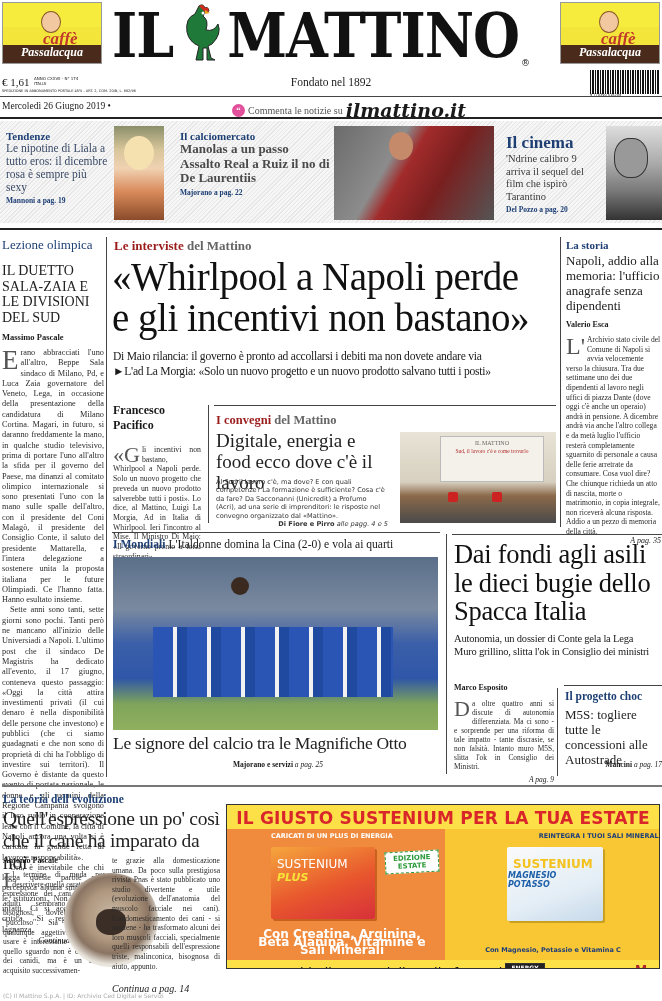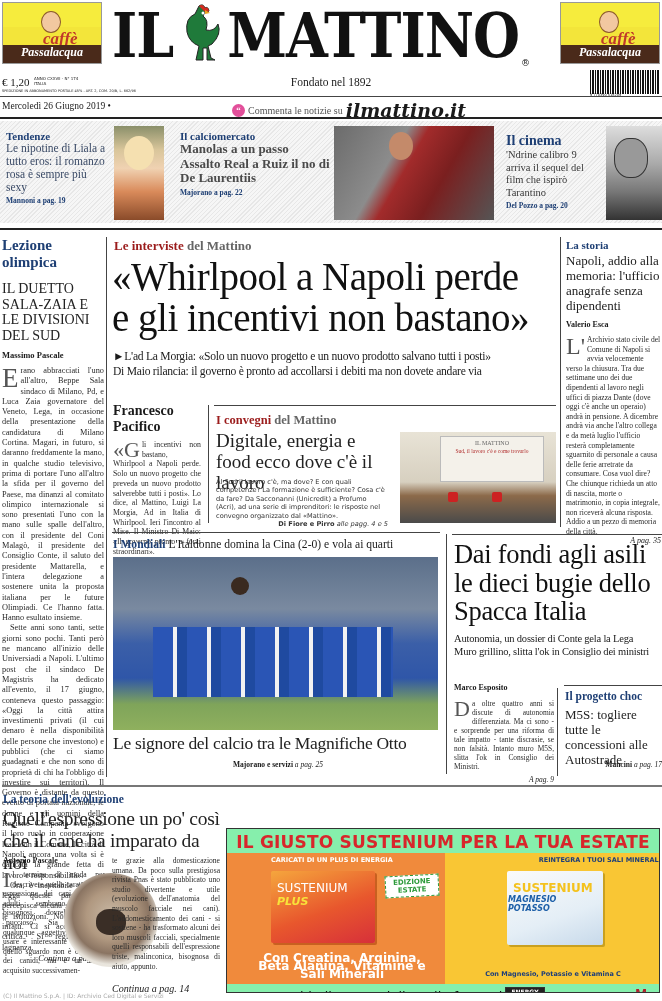--- a/index.html
+++ b/index.html
@@ -44,21 +44,21 @@
 </div>
 
 <div class="abs ad-box" style="left:560px;top:2px;width:100px;height:62px">
   <div class="top"></div>
   <div class="face" style="left:38px;top:8px;width:20px;height:22px"></div>
   <div class="ad-caffe" style="left:40px;top:26px">caffè</div>
   <div class="bot"></div>
   <div class="ad-brand" style="bottom:3px">Passalacqua</div>
 </div>
 
-<div class="abs" style="left:2px;top:76px;font-size:11px">€ 1,20</div>
+<div class="abs" style="left:2px;top:76px;font-size:11px">€ 1,61</div>
 <div class="abs sans" style="left:34px;top:76px;font-size:4px;line-height:5px">
   <div>ANNO CXXVII - N° 174</div>
   <div>ITALIA</div>
 </div>
 <div class="abs sans" style="left:2px;top:89px;font-size:3.5px;white-space:nowrap">SPEDIZIONE IN ABBONAMENTO POSTALE 45% - ART. 2, COM. 20/B, L. 662/96</div>
 <div class="abs" style="left:0;width:662px;top:76px;text-align:center;font-size:11.5px">Fondato nel 1892</div>
 <div class="abs" style="left:590px;top:70px;width:70px;height:24px;background:repeating-linear-gradient(90deg,#111 0 1px,#fff 1px 2px,#111 2px 4px,#fff 4px 5px)"></div>
 <div class="abs sans" style="left:590px;top:93px;font-size:3.5px;width:50px">9 770390 518209</div>
 
 <div class="rule" style="left:0;top:96px;width:662px;height:1px"></div>
@@ -67,48 +67,48 @@
   <span style="display:inline-block;width:13px;height:13px;border-radius:50%;background:#e24f9a;color:#fff;font-size:9px;text-align:center;line-height:13px;font-weight:bold">“</span>
   <span style="font-size:10px;color:#555">Commenta le notizie su</span>
   <span style="font-size:19px;font-style:italic;font-weight:bold;font-family:'DejaVu Serif',serif">ilmattino.it</span>
 </div>
 <div class="rule" style="left:0;top:117px;width:662px;height:2px;background:#222"></div>
 
 <div class="abs hatch" style="left:0;top:121px;width:662px;height:102px"></div>
 
 <div class="abs" style="left:6px;top:130px;width:104px">
   <div class="blue" style="font-weight:bold;font-size:11px">Tendenze</div>
-  <div class="blue" style="font-size:11.5px;line-height:13px;color:#3a4a66">Le nipotine di Liala a tutto eros: il romanzo rosa è sempre più sexy</div>
+  <div class="blue" style="font-size:11.5px;line-height:13px;color:#3a4a66">Le nipotine di Liala a tutto eros: il dicembre rosa è sempre più sexy</div>
   <div class="blue" style="font-weight:bold;font-size:7.5px;margin-top:2px">Mannoni a pag. 19</div>
 </div>
 <div class="photo" style="left:114px;top:126px;width:50px;height:94px;background:linear-gradient(180deg,#8a8f6a 0%,#d8c59a 25%,#f0d2b2 45%,#d98a5a 70%,#8a4b2a 100%)">
   <div style="position:absolute;left:10px;top:10px;width:30px;height:34px;border-radius:50%;background:#f5e0b0"></div>
 </div>
 
 <div class="abs" style="left:180px;top:130px;width:150px">
   <div class="blue" style="font-weight:bold;font-size:11px">Il calciomercato</div>
   <div style="font-size:13px;line-height:14.5px;font-weight:bold;color:#4a4a4a">Manolas a un passo Assalto Real a Ruiz il no di De Laurentiis</div>
   <div class="blue" style="font-weight:bold;font-size:7.5px;margin-top:2px">Majorano a pag. 22</div>
 </div>
 <div class="photo" style="left:334px;top:126px;width:160px;height:94px;background:linear-gradient(120deg,#6b6b6b 0%,#8c8c8c 35%,#a22b2b 45%,#7a1f1f 65%,#555 100%)">
   <div style="position:absolute;left:55px;top:6px;width:24px;height:28px;border-radius:50%;background:#c48a6a"></div>
 </div>
 
 <div class="abs" style="left:506px;top:133px;width:90px">
-  <div class="blue" style="font-weight:bold;font-size:14px">Il cinema</div>
+  <div class="blue" style="font-weight:bold;font-size:17px">Il cinema</div>
   <div style="font-size:10.5px;line-height:12.5px;color:#3a3a3a">'Ndrine calibro 9 arriva il sequel del film che ispirò Tarantino</div>
   <div class="blue" style="font-weight:bold;font-size:7.5px;margin-top:2px">Del Pozzo a pag. 20</div>
 </div>
 <div class="photo" style="left:606px;top:126px;width:56px;height:94px;background:linear-gradient(180deg,#ddd 0%,#aaa 40%,#777 70%,#333 100%)">
   <div style="position:absolute;left:8px;top:12px;width:34px;height:40px;border-radius:45%;background:#999;border:1px solid #333"></div>
 </div>
 <div class="rule" style="left:0;top:228px;width:662px;height:2px;background:#222"></div>
 
 <div class="abs" style="left:2px;top:237px;width:102px">
-  <div class="blue" style="font-weight:bold;font-size:15px">Lezione olimpica</div>
+  <div class="blue" style="font-weight:normal;font-size:13px">Lezione olimpica</div>
   <div style="font-size:14px;line-height:15.5px;margin-top:10px;color:#222">IL DUETTO SALA-ZAIA E LE DIVISIONI DEL SUD</div>
   <div style="font-weight:bold;font-size:8.5px;margin:7px 0 6px">Massimo Pascale</div>
   <div class="body-text">
     <span class="dropcap">E</span>
     <span>rano abbracciati l'uno all'altro, Beppe Sala sindaco di Milano, Pd, e Luca Zaia governatore del Veneto, Lega, in occasione della presentazione della candidatura di Milano Cortina. Magari, in futuro, si daranno freddamente la mano, in qualche studio televisivo, prima di portare l'uno all'altro la sfida per il governo del Paese, ma dinanzi al comitato olimpico internazionale si sono presentati l'uno con la mano sulle spalle dell'altro, con il presidente del Coni Malagò, il presidente del Consiglio Conte, il saluto del presidente Mattarella, e l'intera delegazione a sostenere unita la proposta italiana per le future Olimpiadi. Ce l'hanno fatta. Hanno esultato insieme.</span>
     <p style="text-indent:8px">Sette anni sono tanti, sette giorni sono pochi. Tanti però ne mancano all'inizio delle Universiadi a Napoli. L'ultimo post che il sindaco De Magistris ha dedicato all'evento, il 17 giugno, conteneva questo passaggio: «Oggi la città attira investimenti privati (il cui denaro è nella disponibilità delle persone che investono) e pubblici (che ci siamo guadagnati e che non sono di proprietà di chi ha l'obbligo di investire sui territori). Il Governo è distante da questo evento di portata nazionale, le donne e gli uomini della Regione Campania svolgono il loro ruolo in cooperazione leale con il Comune, la città di Napoli ancora una volta si è caricata la grande fetta di lavoro e responsabilità».</p>
     <p style="text-indent:8px">Ora, è inevitabile che chi legga queste parole non percepisca alcuna sintonia fra le istituzioni. Non c'è stata, infatti. Ci si accorge della critica. Si registra una lagnanza.</p>
   </div>
   <div style="font-style:italic;font-size:8.5px;text-align:right">Continua a pag. 51</div>
 </div>
@@ -116,26 +116,26 @@
 
 <div class="abs" style="left:114px;top:238px;font-size:13px;font-weight:bold">
   <span class="red">Le interviste</span>
   <span style="color:#666">del Mattino</span>
 </div>
 <div class="abs" style="left:112px;top:256px;width:446px;font-size:39px;line-height:41px;letter-spacing:-0.5px;color:#111">
   <div>«Whirlpool a Napoli perde</div>
   <div>e gli incentivi non bastano»</div>
 </div>
 <div class="abs" style="left:113px;top:350px;width:446px;font-size:11.6px;line-height:14.5px;letter-spacing:-0.25px;white-space:nowrap">
+  <div>Di Maio rilancia: il governo è pronto ad accollarsi i debiti ma non dovete andare via</div>
   <div>►L'ad La Morgia: «Solo un nuovo progetto e un nuovo prodotto salvano tutti i posti»</div>
-  <div>Di Maio rilancia: il governo è pronto ad accollarsi i debiti ma non dovete andare via</div>
 </div>
 
 <div class="abs" style="left:113px;top:403px;width:88px">
-  <div style="font-weight:bold;font-size:14px;margin-bottom:5px">Francesco Pacifico</div>
+  <div style="font-weight:bold;font-size:12px;margin-bottom:12px">Francesco Pacifico</div>
   <div class="body-text" style="font-size:7.8px;line-height:9.7px">
     <span class="dropcap" style="font-size:22px;line-height:18px">«G</span>
     <span>li incentivi non bastano, Whirlpool a Napoli perde. Solo un nuovo progetto che preveda un nuovo prodotto salverebbe tutti i posti». Lo dice, al Mattino, Luigi La Morgia, Ad in Italia di Whirlpool. Ieri l'incontro al Mise. Il Ministro Di Maio: «Il governo pronto a forzi straordinari».</span>
   </div>
   <div style="font-style:italic;font-size:8px;text-align:right;margin-top:2px">A pag. 2</div>
 </div>
 <div class="rule" style="left:208px;top:405px;width:1px;height:118px"></div>
 
 <div class="rule" style="left:214px;top:405px;width:342px;height:1px"></div>
 <div class="abs" style="left:216px;top:413px;font-size:12.5px;font-weight:bold">
@@ -221,21 +221,21 @@
   <span>l termine di moda per descrivere quella caratteristica espressione dei cani, che pur adulti sembrano cuccioli bisognosi, dovrebbe essere "puccioso". Sia come sia, qualunque aggettivo vogliamo usare è interessante notare che quello sguardo non è originario dei canidi, ma è un tratto acquisito successivamen-</span>
 </div>
 <div class="photo" style="left:64px;top:873px;width:94px;height:94px;border-radius:50%;background:radial-gradient(circle at 50% 45%,#c8b8a4 0%,#b09880 35%,#8a7462 55%,#e8e4dc 70%,#f2f0ec 100%)">
   <div style="position:absolute;left:32px;top:36px;width:30px;height:26px;border-radius:45%;background:#3a2e26"></div>
 </div>
 <div class="abs body-text" style="left:112px;top:856px;width:108px;font-size:7.6px;line-height:9.6px">
   <span>te grazie alla domesticazione umana. Da poco sulla prestigiosa rivista Pnas è stato pubblicato uno studio divertente e utile (evoluzione dell'anatomia del muscolo facciale nei cani). L'addomesticamento dei cani - si sostiene - ha trasformato alcuni dei loro muscoli facciali, specialmente quelli responsabili dell'espressione triste, malinconica, bisognosa di aiuto, appunto.</span>
 </div>
 <div class="abs" style="left:112px;top:983px;width:106px;text-align:left;font-style:italic;font-size:10px">Continua a pag. 14</div>
 
-<div class="abs" style="left:226px;top:828px;width:434px;height:165px;border:1px solid #333;background:#86efac;overflow:hidden">
+<div class="abs" style="left:226px;top:804px;width:434px;height:165px;border:1px solid #333;background:#fde047;overflow:hidden">
   <div class="sans" style="text-align:center;color:#d8262b;font-weight:bold;font-size:17px;margin-top:3px;letter-spacing:0.2px">IL GIUSTO SUSTENIUM PER LA TUA ESTATE</div>
   <div style="position:absolute;left:0;top:24px;width:218px;height:131px;background:#f08a3c">
     <div class="sans" style="color:#fff;font-weight:bold;font-size:6.5px;margin:3px 0 0 44px">CARICATI DI UN PLUS DI ENERGIA</div>
     <div style="position:absolute;left:44px;top:18px;width:104px;height:72px;background:linear-gradient(160deg,#f5a63d 0%,#e8572d 55%,#d7303a 100%);border-radius:2px;box-shadow:2px 2px 0 #c86020">
       <div class="sans" style="color:#fff;font-size:12px;margin:10px 0 0 6px">SUSTENIUM</div>
       <div class="sans" style="color:#f8e23a;font-size:11px;font-weight:bold;font-style:italic;margin-left:6px">PLUS</div>
     </div>
     <div class="sans" style="position:absolute;left:158px;top:22px;width:54px;color:#2c9a3a;background:#fff;border:1px dashed #2c9a3a;font-weight:bold;font-size:7px;text-align:center;line-height:8px;padding:2px;transform:rotate(-3deg)">EDIZIONE ESTATE</div>
     <div class="sans" style="position:absolute;left:30px;bottom:6px;width:170px;text-align:center;color:#fff;font-weight:bold;font-size:12px;line-height:8px">Con Creatina, Arginina, Beta Alanina, Vitamine e Sali Minerali</div>
   </div>

